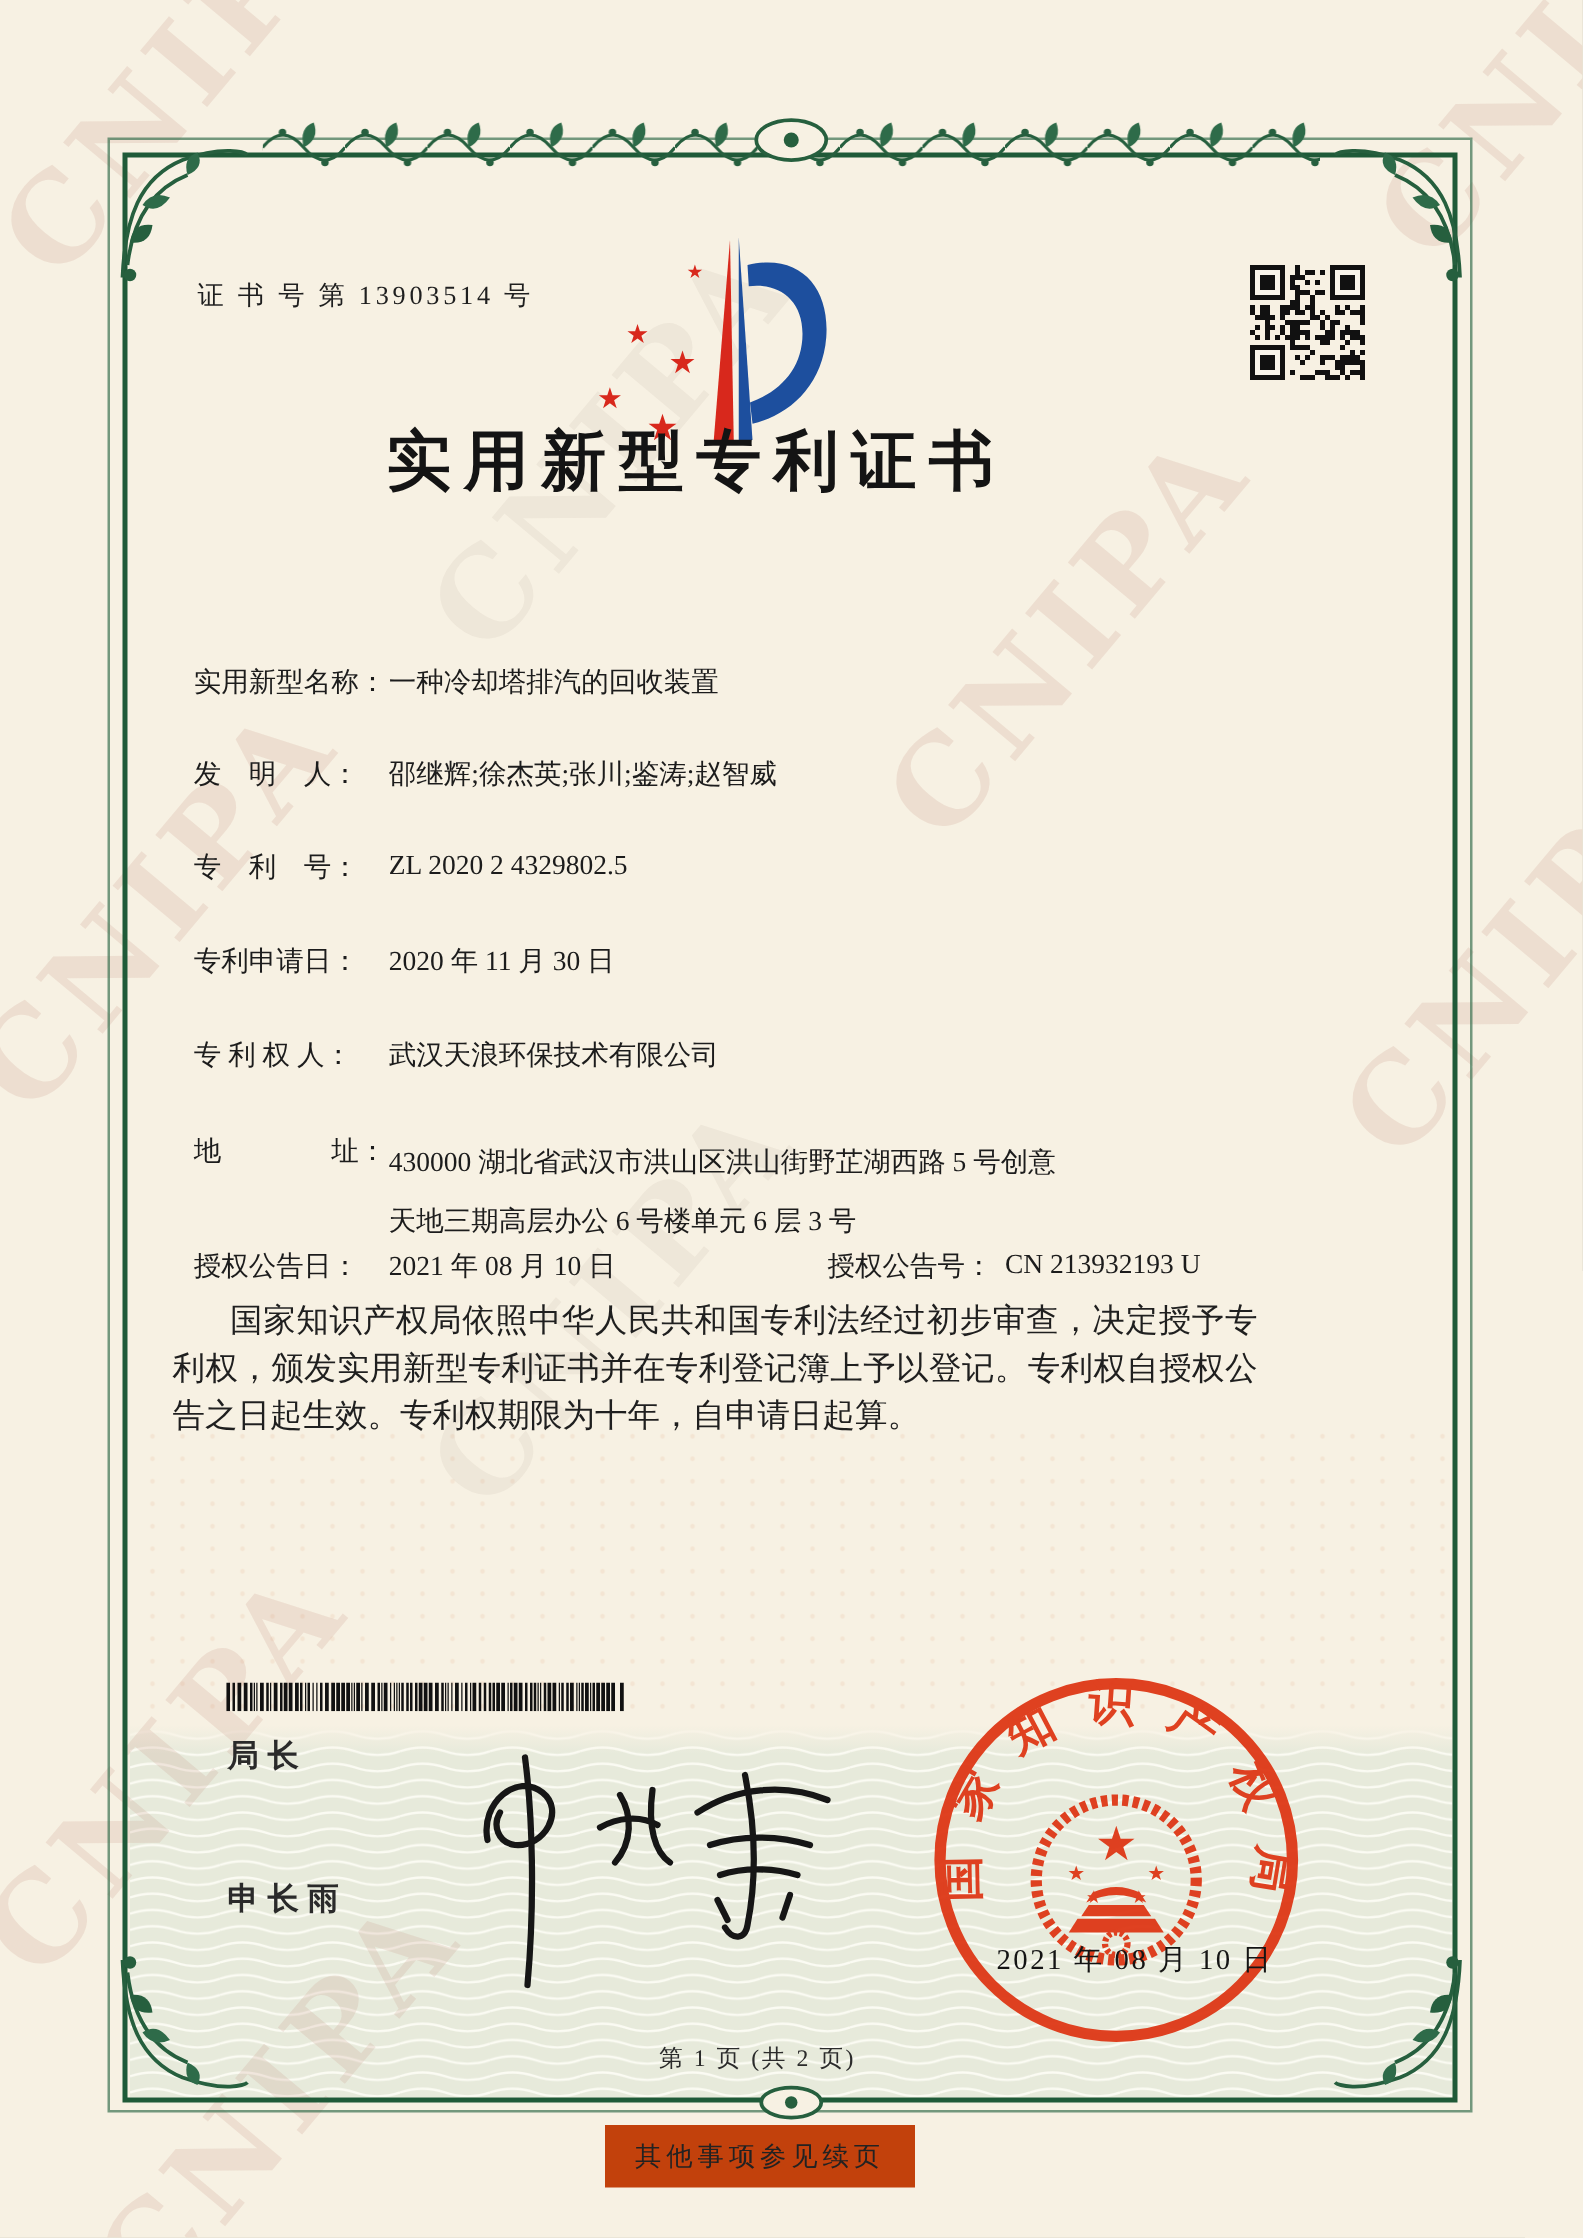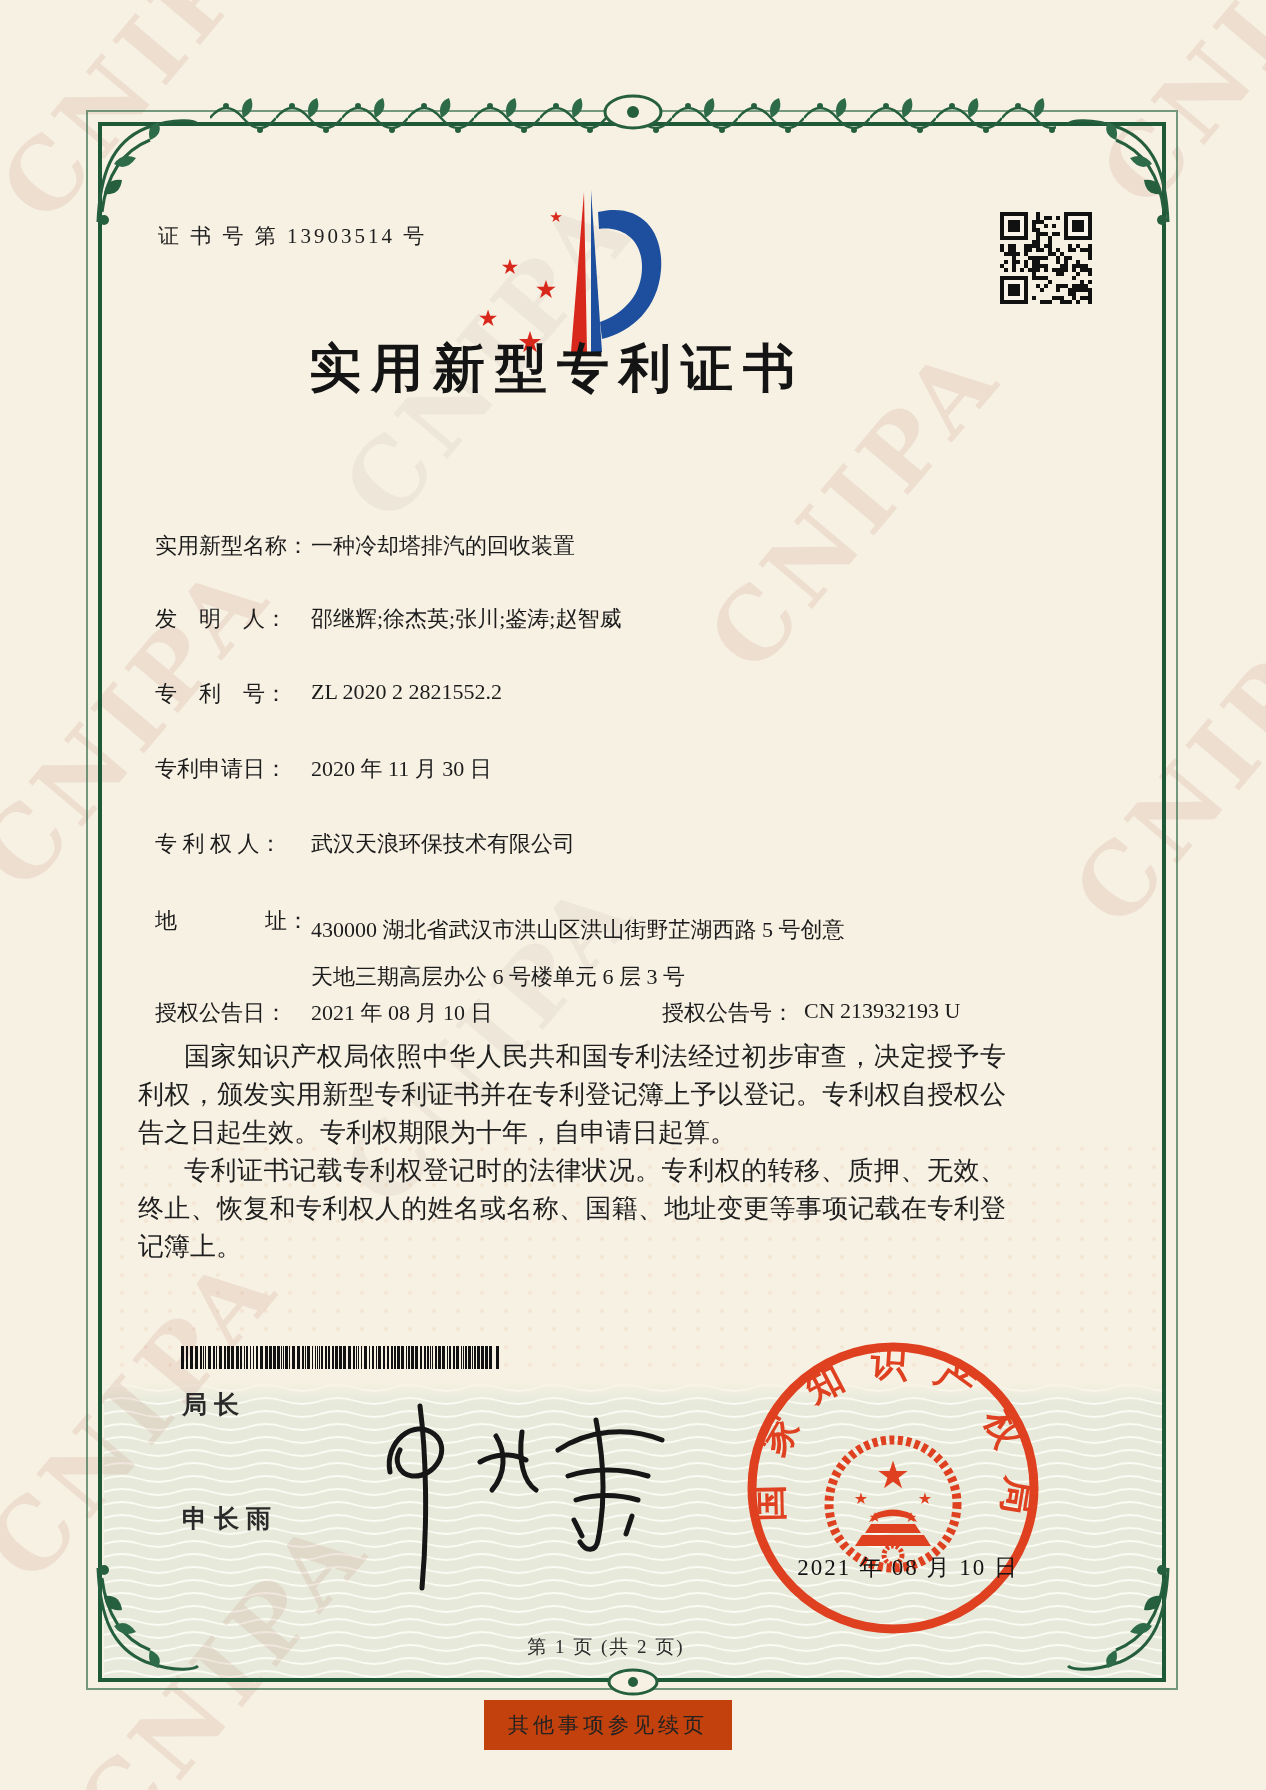--- a/index.html
+++ b/index.html
@@ -355,41 +355,40 @@
 
   <div class="title">实用新型专利证书</div>
 
   <div class="field" style="top:531px;">
     <span class="flabel">实用新型名称：</span><span class="fvalue">一种冷却塔排汽的回收装置</span>
   </div>
   <div class="field" style="top:604px;">
     <span class="flabel">发　明　人：</span><span class="fvalue">邵继辉;徐杰英;张川;鉴涛;赵智威</span>
   </div>
   <div class="field" style="top:679px;">
-    <span class="flabel">专　利　号：</span><span class="fvalue">ZL 2020 2 2821552.2</span>
+    <span class="flabel">专　利　号：</span><span class="fvalue">ZL 2020 2 4329802.5</span>
   </div>
   <div class="field" style="top:754px;">
     <span class="flabel">专利申请日：</span><span class="fvalue">2020 年 11 月 30 日</span>
   </div>
   <div class="field" style="top:829px;">
     <span class="flabel">专 利 权 人：</span><span class="fvalue">武汉天浪环保技术有限公司</span>
   </div>
   <div class="field" style="top:906px;">
     <span class="flabel">地　　　　址：</span><span class="addr"><span>430000  湖北省武汉市洪山区洪山街野芷湖西路 5 号创意</span><br><span>天地三期高层办公 6 号楼单元 6 层 3 号</span></span>
   </div>
   <div class="field" style="top:998px;">
     <span class="flabel">授权公告日：</span><span class="fvalue">2021 年 08 月 10 日</span>
     <span class="grant2">
       <span class="flabel">授权公告号：</span><span class="fvalue">CN 213932193 U</span>
     </span>
   </div>
 
   <div class="bodytext">
     <p>国家知识产权局依照中华人民共和国专利法经过初步审查，决定授予专利权，颁发实用新型专利证书并在专利登记簿上予以登记。专利权自授权公告之日起生效。专利权期限为十年，自申请日起算。</p>
-    <p>专利证书记载专利权登记时的法律状况。专利权的转移、质押、无效、终止、恢复和专利权人的姓名或名称、国籍、地址变更等事项记载在专利登记簿上。</p>
   </div>
 
   <div class="barcode"><svg width="320" height="23" viewBox="0 0 320 23">
         <rect x="0" y="0" width="3" height="23" fill="#111"></rect>
         <rect x="5" y="0" width="2" height="23" fill="#111"></rect>
         <rect x="9" y="0" width="3" height="23" fill="#111"></rect>
         <rect x="14" y="0" width="3" height="23" fill="#111"></rect>
         <rect x="19" y="0" width="2" height="23" fill="#111"></rect>
         <rect x="22" y="0" width="1" height="23" fill="#111"></rect>
         <rect x="24" y="0" width="1" height="23" fill="#111"></rect>

